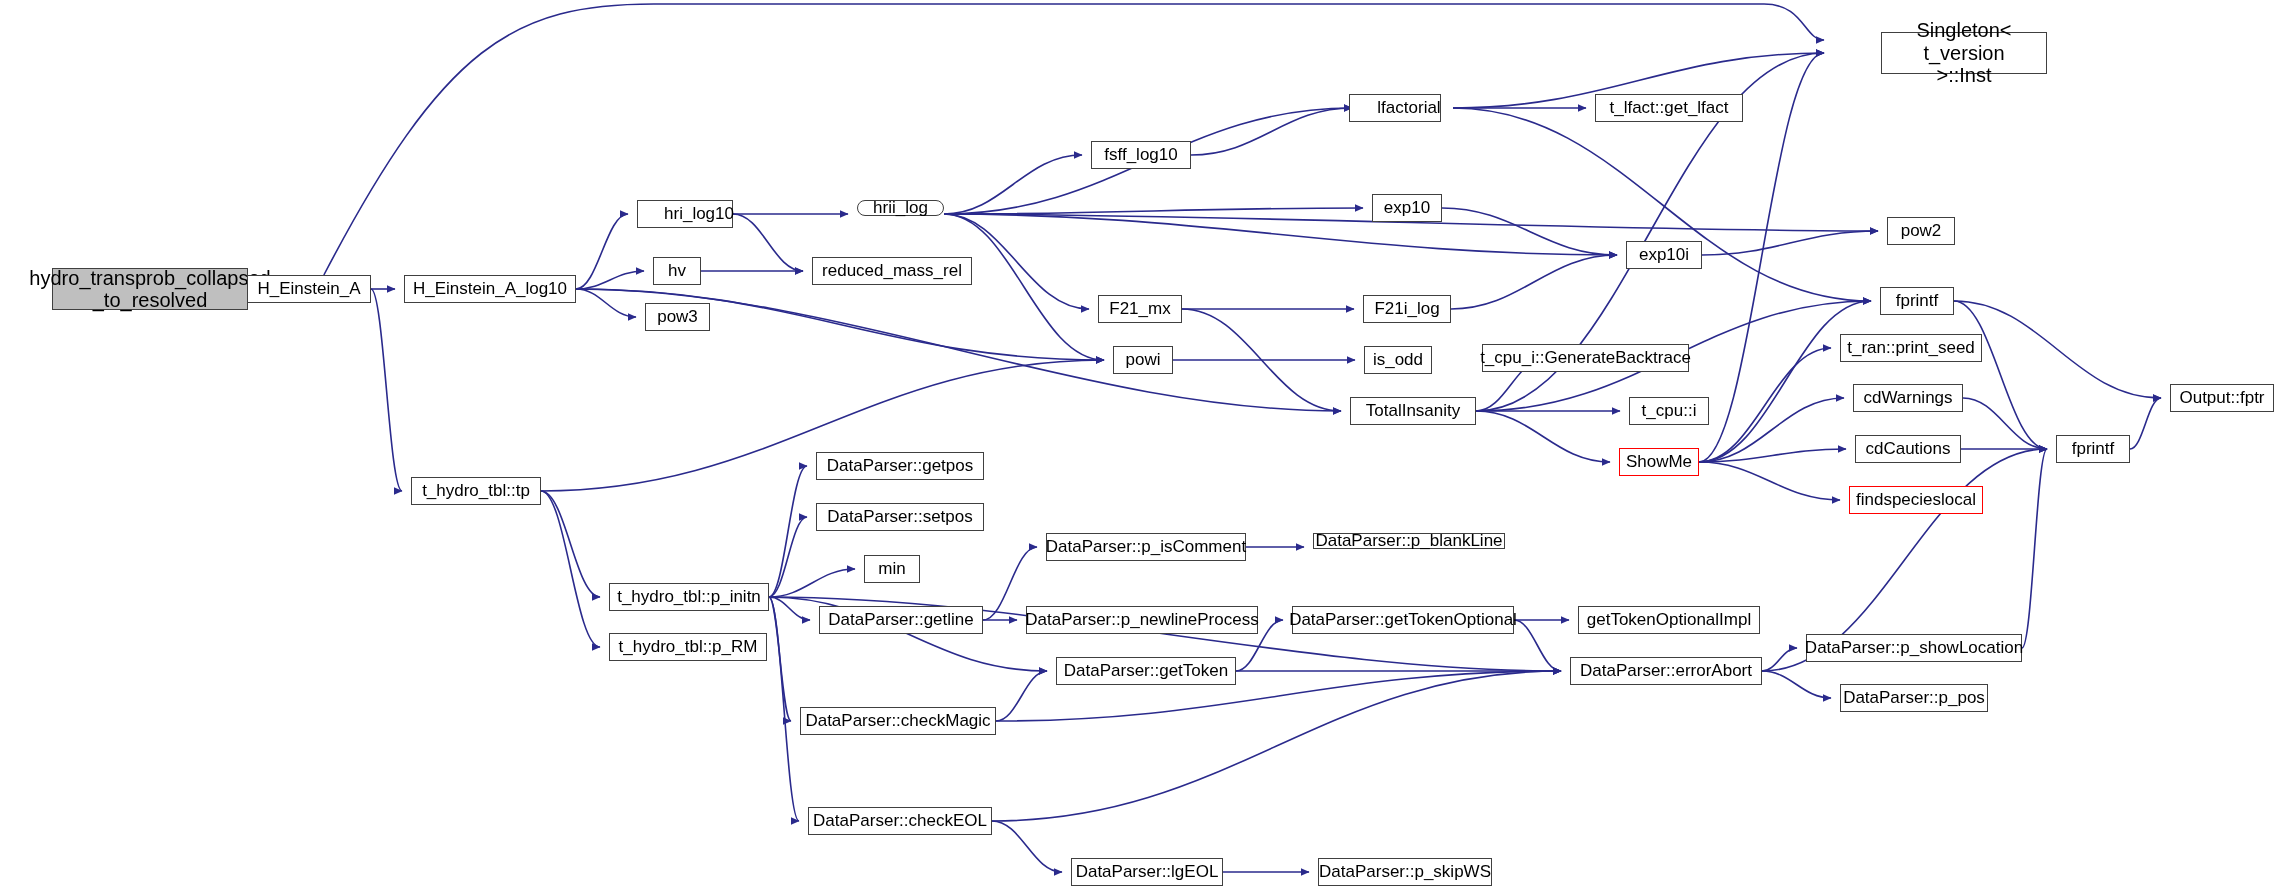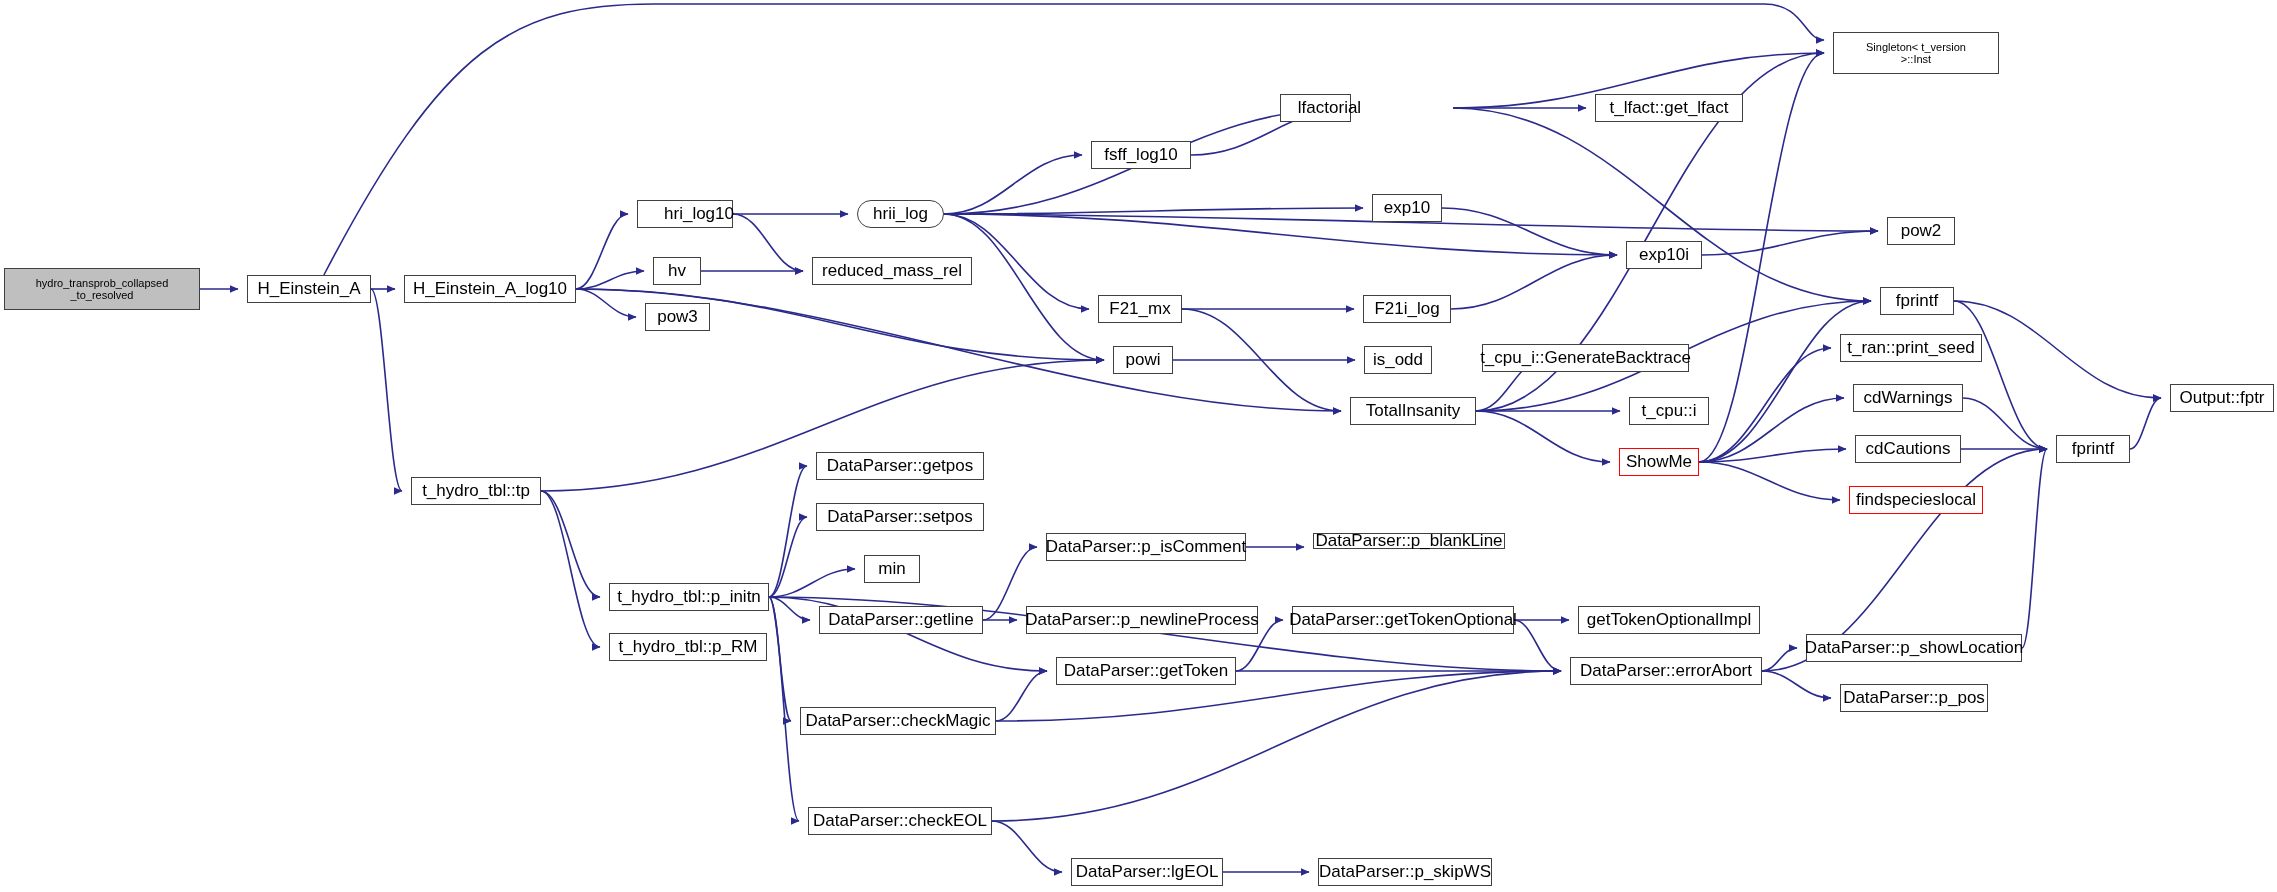--- a/index.html
+++ b/index.html
@@ -15,21 +15,21 @@
     display:flex;align-items:center;justify-content:center;
     text-align:center;
     color:#000000;
     font-size:17px;
     line-height:1.12;
     white-space:pre;
     z-index:5;
   }
   .node.root{background:#bfbfbf;border:1px solid #404040;text-align:center;}
   .node.red{border:1px solid #ff0000;}
-  .node.two-line{white-space:pre-line;font-size:11px;}
+  .node.two-line{white-space:pre-line;font-size:20px;margin-left:48px;}
 </style>
 </head>
 <body>
 
 <div id="graph">
   <svg id="edges" viewBox="0 0 2277 892" preserveAspectRatio="none" xmlns="http://www.w3.org/2000/svg">
     <defs>
       <marker id="ah" markerWidth="9" markerHeight="8" refX="8.4" refY="4" orient="auto" markerUnits="userSpaceOnUse">
         <path d="M0,0 L9,4 L0,8 z" fill="#2a2a8c"></path>
       </marker>
@@ -111,23 +111,23 @@
   </svg>
   <div id="node-layer">
       <div class="node root two-line" style="left: 4px; top: 268px; width: 196px; height: 42px;">hydro_transprob_collapsed
 _to_resolved</div>
       <div class="node" style="left: 247px; top: 275px; width: 124px; height: 28px;">H_Einstein_A</div>
       <div class="node" style="left: 404px; top: 275px; width: 172px; height: 28px;">H_Einstein_A_log10</div>
       <div class="node" style="left: 637px; top: 200px; width: 96px; height: 28px; padding-left: 28px;">hri_log10</div>
       <div class="node" style="left: 653px; top: 257px; width: 48px; height: 28px;">hv</div>
       <div class="node" style="left: 645px; top: 303px; width: 65px; height: 28px;">pow3</div>
       <div class="node" style="left: 812px; top: 257px; width: 160px; height: 28px;">reduced_mass_rel</div>
-      <div class="node" style="left: 857px; top: 200px; width: 87px; height: 28px; border-radius: 14px;">hrii_log</div>
+      <div class="node" style="left: 857px; top: 200px; width: 87px; height: 16px; border-radius: 14px;">hrii_log</div>
       <div class="node" style="left: 1091px; top: 141px; width: 100px; height: 28px;">fsff_log10</div>
-      <div class="node" style="left: 1280px; top: 94px; width: 71px; height: 28px; padding-left: 28px;">lfactorial</div>
+      <div class="node" style="left: 1349px; top: 94px; width: 92px; height: 28px; padding-left: 28px;">lfactorial</div>
       <div class="node" style="left: 1595px; top: 94px; width: 148px; height: 28px;">t_lfact::get_lfact</div>
       <div class="node two-line" style="left: 1833px; top: 32px; width: 166px; height: 42px;">Singleton&lt; t_version
 &gt;::Inst</div>
       <div class="node" style="left: 1372px; top: 194px; width: 70px; height: 28px;">exp10</div>
       <div class="node" style="left: 1626px; top: 241px; width: 76px; height: 28px;">exp10i</div>
       <div class="node" style="left: 1887px; top: 217px; width: 68px; height: 28px;">pow2</div>
       <div class="node" style="left: 1098px; top: 295px; width: 84px; height: 28px;">F21_mx</div>
       <div class="node" style="left: 1363px; top: 295px; width: 88px; height: 28px;">F21i_log</div>
       <div class="node" style="left: 1113px; top: 346px; width: 60px; height: 28px;">powi</div>
       <div class="node" style="left: 1364px; top: 346px; width: 68px; height: 28px;">is_odd</div>

